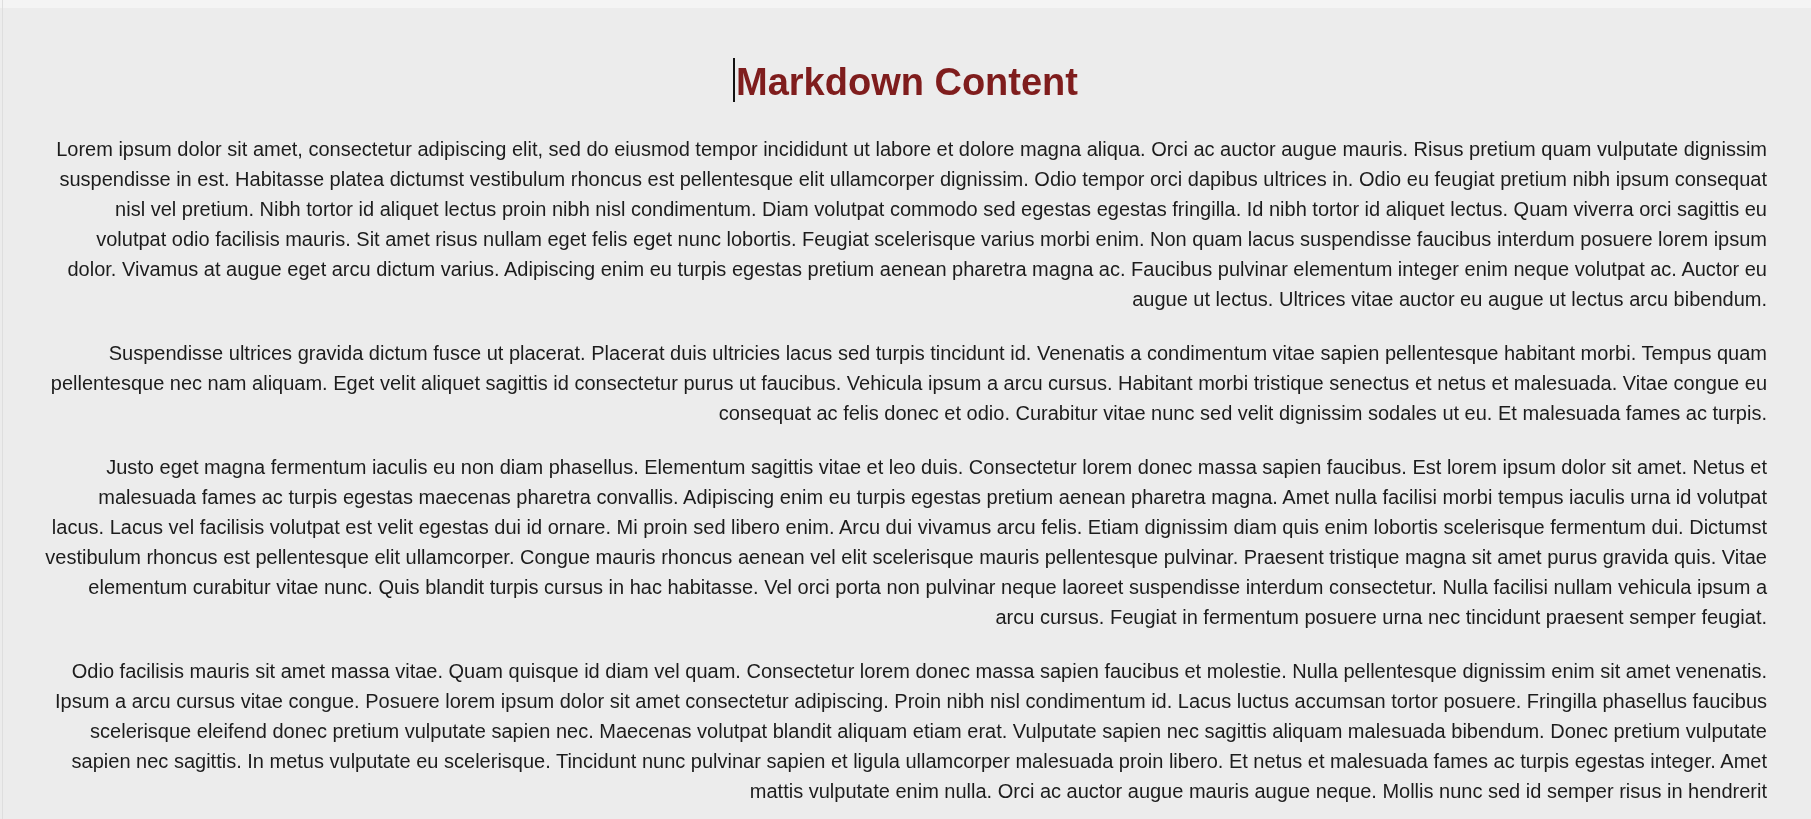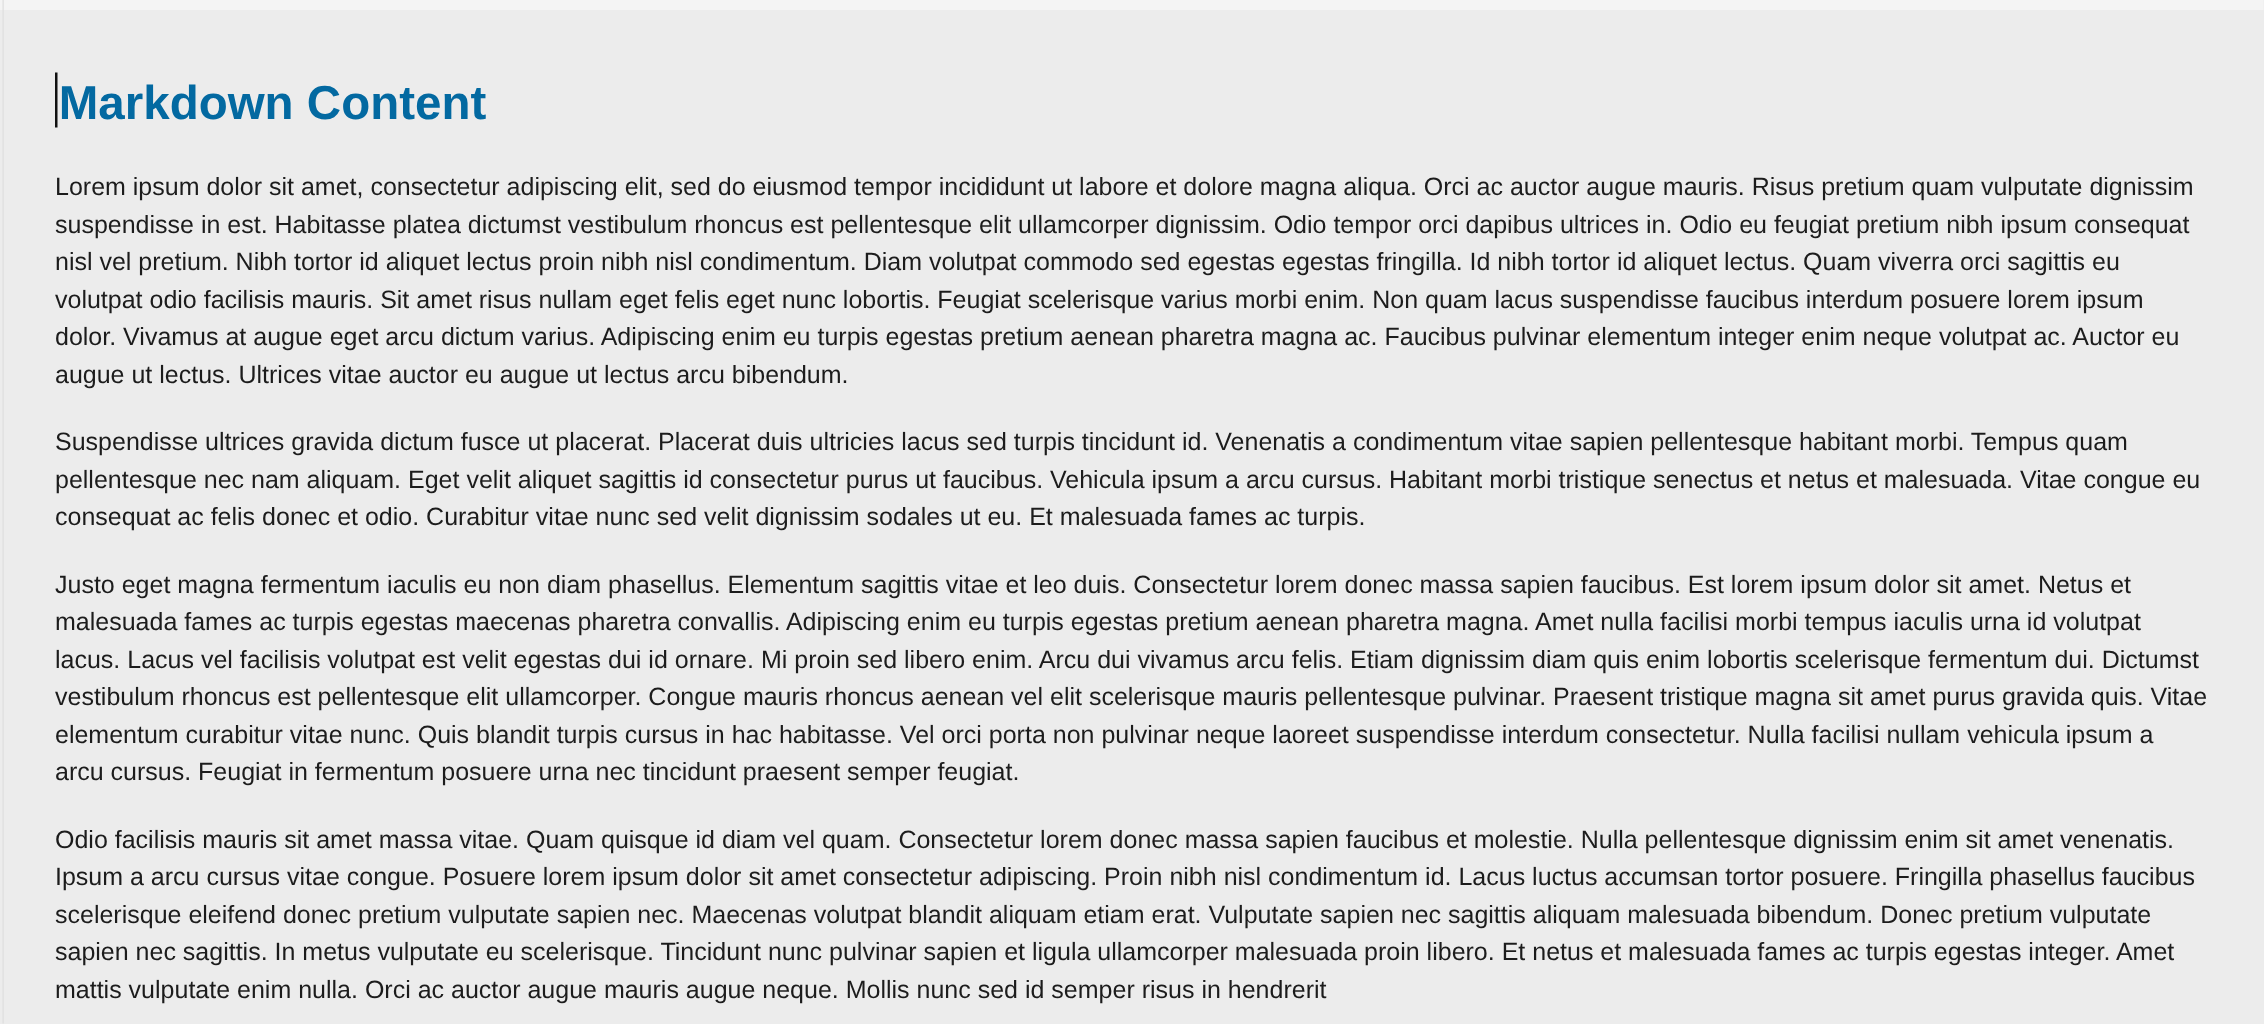--- a/index.html
+++ b/index.html
@@ -32,39 +32,41 @@
   }
   .content {
     position: relative;
     padding: 58px 44px 0 44px;
     color: #1c1c1c;
   }
   h1.doc-title {
     font-size: 38px;
     line-height: 1.2;
     font-weight: 700;
-    color: #0369a1;
+    color: #7f1d1d;
     margin: 0 0 28px 0;
     letter-spacing: 0px;
     white-space: nowrap;
+    text-align: center;
   }
   .caret {
     display: inline-block;
     width: 2px;
     height: 44px;
     background: #111111;
     vertical-align: -7px;
     margin-right: 1px;
   }
   p.doc-paragraph {
     font-size: 20px;
     line-height: 30px;
     color: #1c1c1c;
     margin: 0 0 24px 0;
     max-width: 1725px;
+    text-align: right;
   }
 </style>
 </head>
 <body>
 
 <div class="page">
   <div class="edge-line"></div>
   <div class="content">
     <h1 class="doc-title"><span class="caret"></span><span>Markdown Content</span></h1>
     <p class="doc-paragraph">Lorem ipsum dolor sit amet, consectetur adipiscing elit, sed do eiusmod tempor incididunt ut labore et dolore magna aliqua. Orci ac auctor augue mauris. Risus pretium quam vulputate dignissim suspendisse in est. Habitasse platea dictumst vestibulum rhoncus est pellentesque elit ullamcorper dignissim. Odio tempor orci dapibus ultrices in. Odio eu feugiat pretium nibh ipsum consequat nisl vel pretium. Nibh tortor id aliquet lectus proin nibh nisl condimentum. Diam volutpat commodo sed egestas egestas fringilla. Id nibh tortor id aliquet lectus. Quam viverra orci sagittis eu volutpat odio facilisis mauris. Sit amet risus nullam eget felis eget nunc lobortis. Feugiat scelerisque varius morbi enim. Non quam lacus suspendisse faucibus interdum posuere lorem ipsum dolor. Vivamus at augue eget arcu dictum varius. Adipiscing enim eu turpis egestas pretium aenean pharetra magna ac. Faucibus pulvinar elementum integer enim neque volutpat ac. Auctor eu augue ut lectus. Ultrices vitae auctor eu augue ut lectus arcu bibendum.</p>

